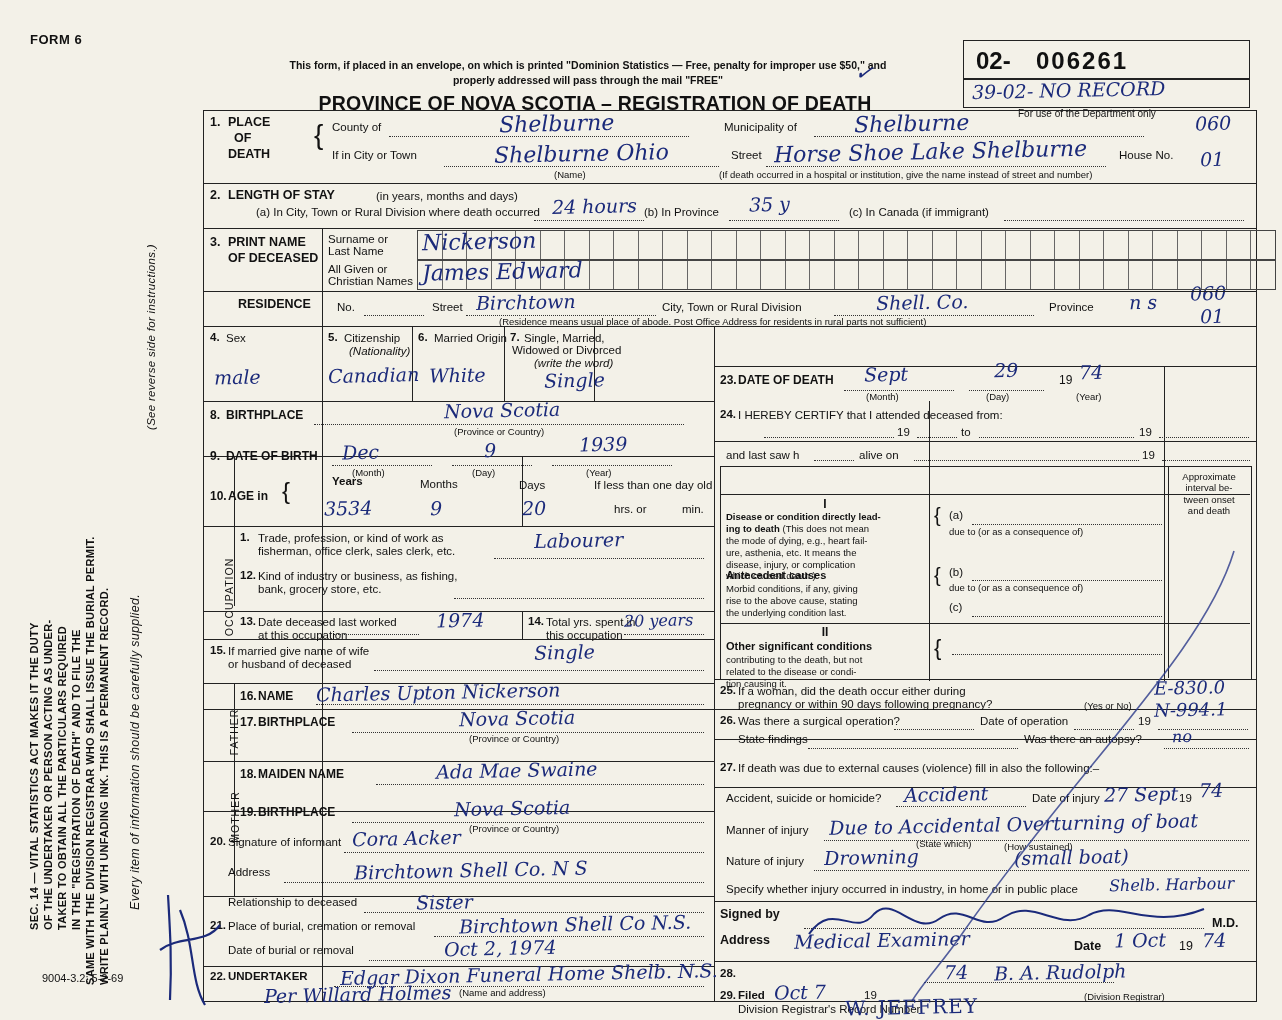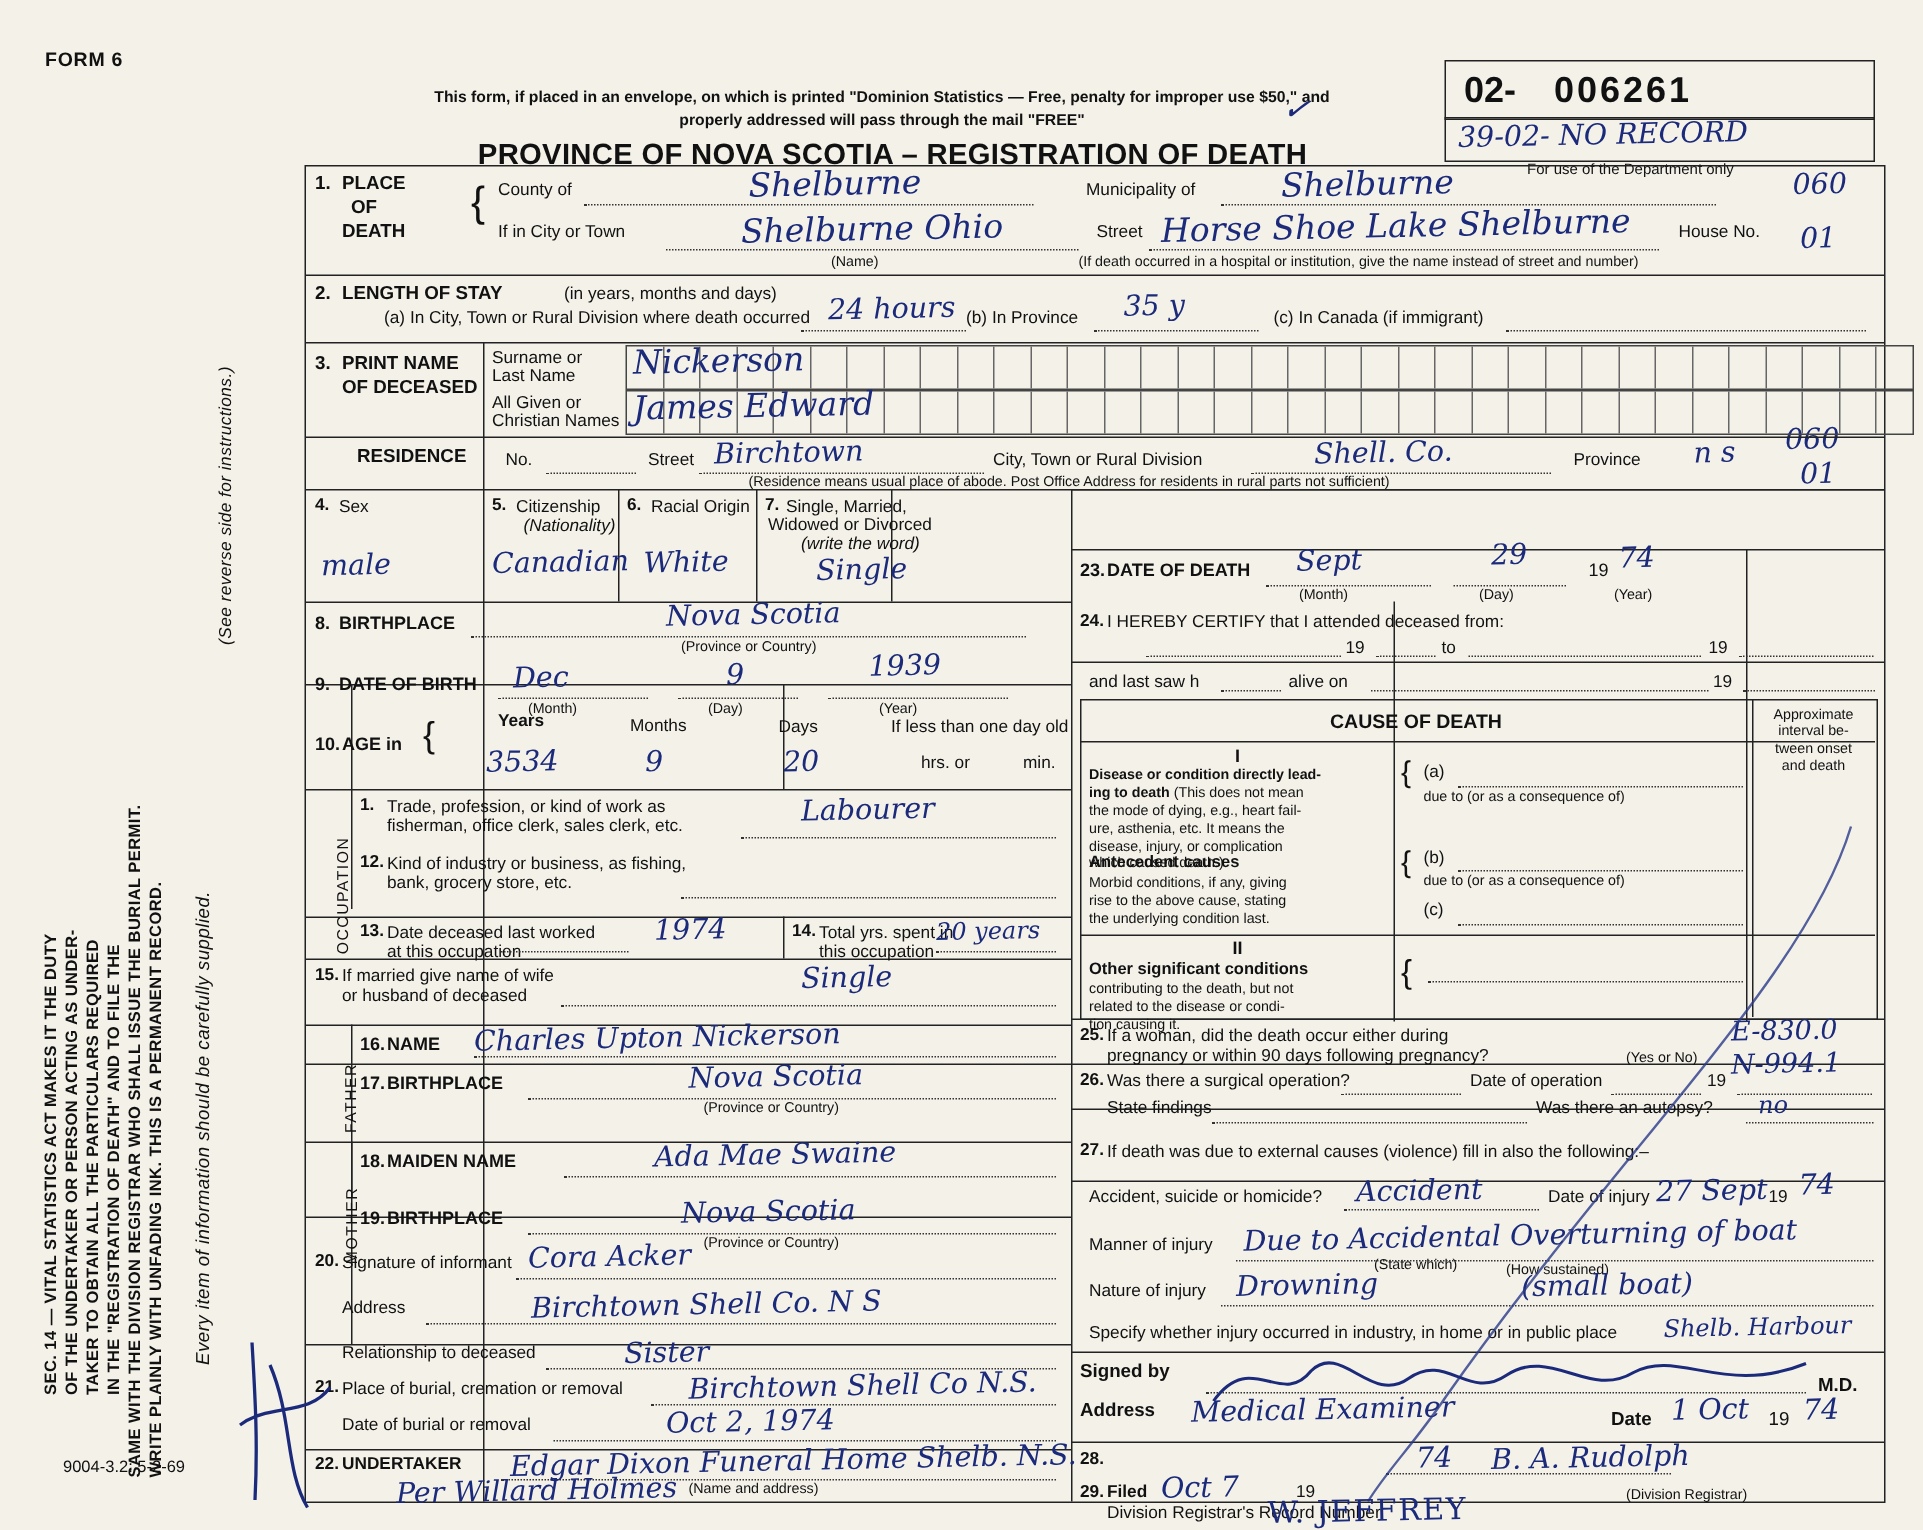--- a/index.html
+++ b/index.html
@@ -283,21 +283,21 @@
     <div class="abs bold" style="left:6px;top:220px;font-size:11.5px;">4.</div>
     <div class="abs lbl" style="left:22px;top:221px;">Sex</div>
     <div class="abs hw" style="left:10px;top:255px;">male</div>
 
     <div class="abs bold" style="left:124px;top:220px;font-size:11.5px;">5.</div>
     <div class="abs lbl" style="left:140px;top:221px;">Citizenship</div>
     <div class="abs lbl" style="left:145px;top:234px;font-style:italic;">(Nationality)</div>
     <div class="abs hw" style="left:124px;top:253px;">Canadian</div>
 
     <div class="abs bold" style="left:214px;top:220px;font-size:11.5px;">6.</div>
-    <div class="abs lbl" style="left:230px;top:221px;">Racial Origin</div>
+    <div class="abs lbl" style="left:230px;top:221px;">Married Origin</div>
     <div class="abs hw" style="left:225px;top:253px;">White</div>
 
     <div class="abs bold" style="left:306px;top:220px;font-size:11.5px;">7.</div>
     <div class="abs lbl" style="left:320px;top:221px;">Single, Married,</div>
     <div class="abs lbl" style="left:308px;top:233px;">Widowed or Divorced</div>
     <div class="abs lbl" style="left:330px;top:246px;font-style:italic;">(write the word)</div>
     <div class="abs hw" style="left:340px;top:258px;">Single</div>
 
     <div class="abs bold" style="left:6px;top:297px;font-size:12px;">8.</div>
     <div class="abs bold" style="left:22px;top:297px;font-size:12px;">BIRTHPLACE</div>
@@ -437,21 +437,20 @@
     <div class="abs dots" style="left:955px;top:325px;width:90px;height:1px;"></div>
 
     <div class="abs lbl" style="left:522px;top:338px;">and last saw h</div>
     <div class="abs dots" style="left:610px;top:348px;width:40px;height:1px;"></div>
     <div class="abs lbl" style="left:655px;top:338px;">alive on</div>
     <div class="abs dots" style="left:710px;top:348px;width:225px;height:1px;"></div>
     <div class="abs lbl" style="left:938px;top:338px;">19</div>
     <div class="abs dots" style="left:958px;top:348px;width:88px;height:1px;"></div>
 
     <div class="abs" style="left:516px;top:355px;width:530px;height:212px;border:1.5px solid #222;"></div>
-    <div class="abs bold center" style="left:516px;top:362px;width:448px;font-size:13px;">CAUSE OF DEATH</div>
     <div class="hline" style="left:516px;top:383px;width:530px;"></div>
     <div class="vline" style="left:964px;top:355px;height:212px;"></div>
     <div class="abs tiny center" style="left:966px;top:360px;width:78px;line-height:1.2;">
       <span>Approximate</span><br>
       <span>interval be-</span><br>
       <span>tween onset</span><br>
       <span>and death</span>
     </div>
 
     <div class="abs bold center" style="left:516px;top:386px;width:210px;font-size:12px;">I</div>

